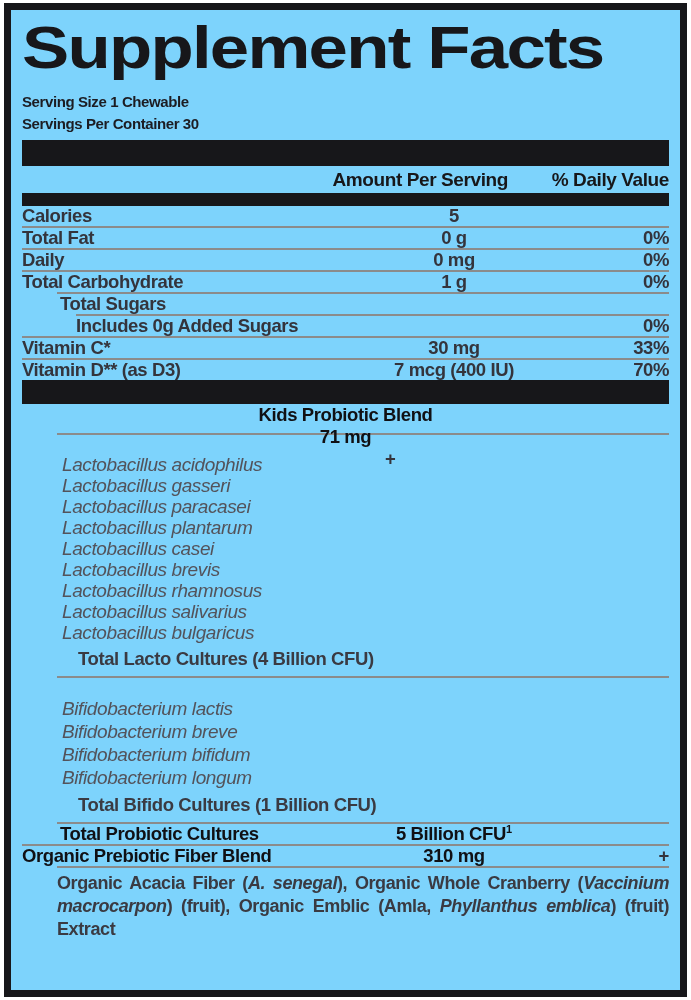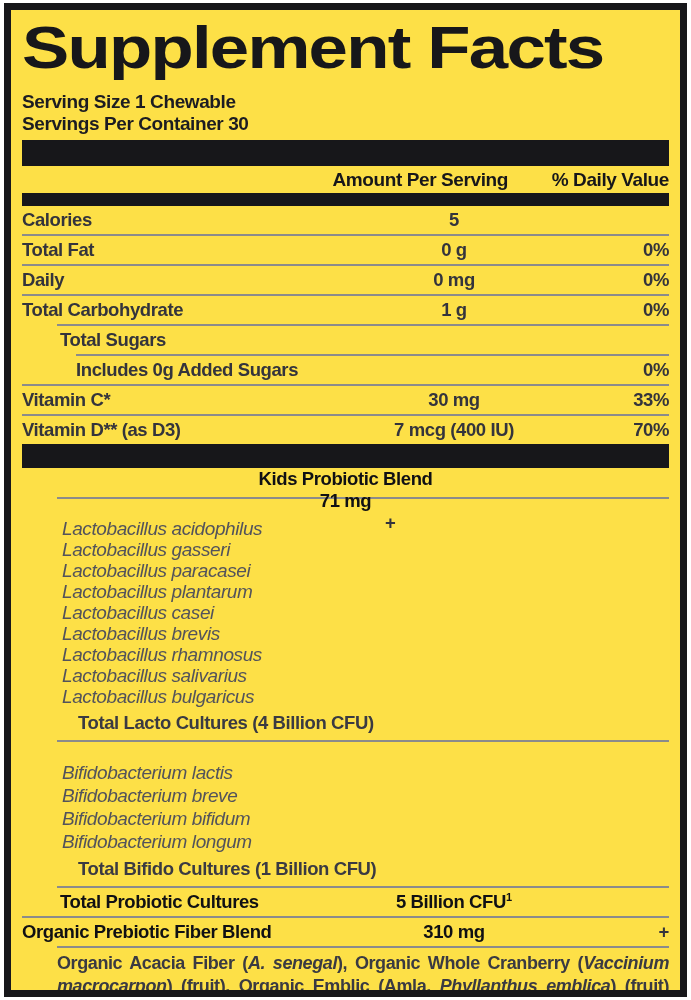--- a/index.html
+++ b/index.html
@@ -3,39 +3,39 @@
 <meta charset="utf-8">
 <style>
   html,body{margin:0;padding:0;background:#fff;}
   body{
     width:691px;height:1000px;position:relative;
     font-family:"Liberation Sans","DejaVu Sans",sans-serif;
     color:#2e2e35;letter-spacing:-0.4px;
   }
   .frame{
     position:absolute;left:4px;top:3px;right:4px;bottom:3px;
-    border:7px solid #17171a;background:#fde047;
+    border:7px solid #17171a;background:#7dd3fc;
     padding:5px 11px 0 11px;overflow:hidden;box-sizing:border-box;
   }
   .title{
     font-size:60px;font-weight:700;color:#17171a;line-height:66px;
     letter-spacing:-1.5px;white-space:nowrap;
     transform:scaleX(1.18);transform-origin:left center;
   }
   .serving{margin-top:10px;}
-  .serving div{font-size:19px;font-weight:700;color:#1c1c22;line-height:22px;}
+  .serving div{font-size:15px;font-weight:700;color:#1c1c22;line-height:22px;}
   .bar{background:#17171a;}
   .bar1{height:26px;margin-top:5px;}
   .bar2{height:13px;}
   .bar3{height:24px;}
   .hdr{display:flex;align-items:center;height:27px;}
   .hdr .sp{flex:1;}
   .hdr .h-amt{font-size:19px;font-weight:700;color:#17171a;}
   .hdr .h-dv{width:161px;text-align:right;font-size:19px;font-weight:700;color:#17171a;}
-  .row{display:flex;align-items:center;height:28px;font-size:18.5px;}
+  .row{display:flex;align-items:center;height:20px;font-size:18.5px;}
   .c-name{flex:1;font-weight:700;color:#34343c;white-space:nowrap;}
   .c-amt{width:230px;text-align:center;font-weight:700;color:#34343c;white-space:nowrap;}
   .c-dv{width:100px;text-align:right;font-weight:700;color:#34343c;}
   .strong .c-name,.strong .c-amt{color:#101014;}
   .ind1{margin-left:38px;}
   .ind2{margin-left:54px;}
   .sep{border-top:2px solid #8b8b8b;height:0;}
   .sep.mi1{margin-left:35px;}
   .sep.mi2{margin-left:54px;}
   .species{padding:19px 0 4px 40px;}

